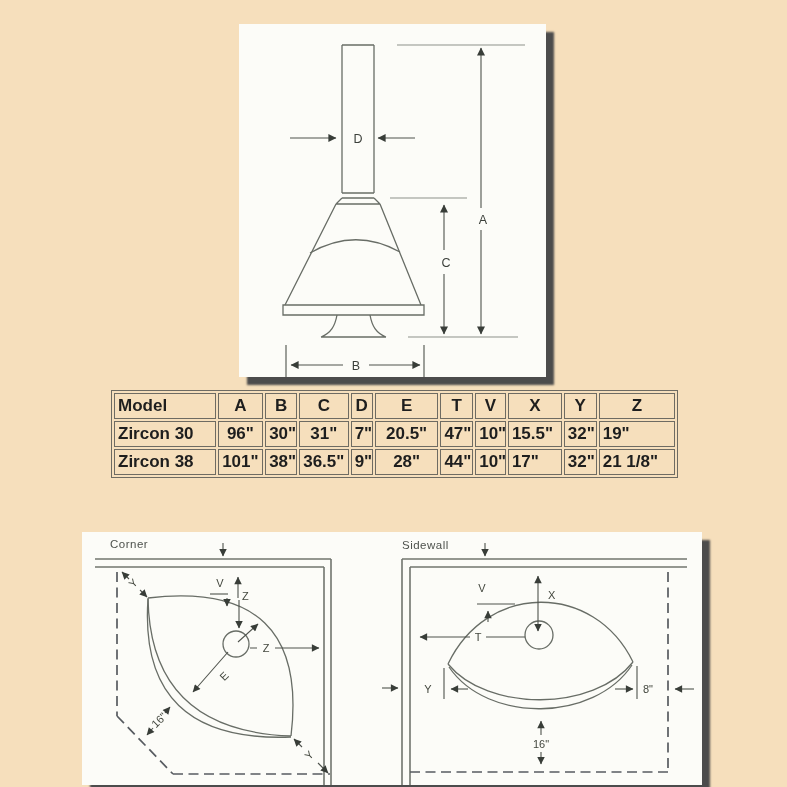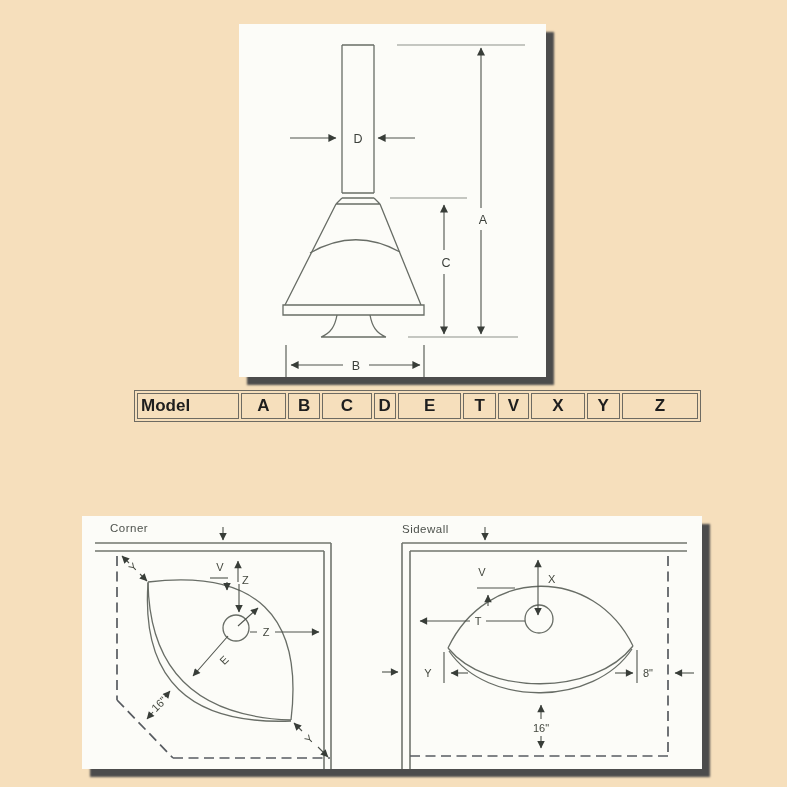--- a/index.html
+++ b/index.html
@@ -1,23 +1,23 @@
 <!DOCTYPE html>
 <html><head>
 <meta charset="utf-8">
 <style>
   html,body{margin:0;padding:0;}
   .stage{position:relative;width:787px;height:787px;background:#f6dfbc;overflow:hidden;
          font-family:"Liberation Sans",sans-serif;}
   .panel{position:absolute;background:#fcfcf8;box-shadow:8px 8px 2px 0 #4c4c4c;}
   .panel-top{left:239px;top:24px;width:307px;height:353px;}
-  .panel-bottom{left:82px;top:516px;width:620px;height:253px;}
+  .panel-bottom{left:82px;top:532px;width:620px;height:253px;}
   table.spec{position:absolute;left:111px;top:390px;width:567px;table-layout:fixed;
              border-collapse:separate;border-spacing:2px;border:1px solid #6e6b62;
-             font-weight:bold;font-size:17px;color:#1e1e1e;margin-left:23px;}
+             font-weight:bold;font-size:17px;color:#1e1e1e;}
   table.spec th, table.spec td{border:1px solid #6e6b62;height:24px;padding:0 3px;
              text-align:center;white-space:nowrap;overflow:hidden;font-weight:bold;}
   table.spec .al{text-align:left;}
   svg{display:block;}
   svg text{fill:#44483f;font-size:11px;font-family:"Liberation Sans",sans-serif;}
   svg.front text{fill:#3c403b;font-size:12.5px;}
   .ttl{fill:#4e524d;font-size:11.5px;letter-spacing:0.5px;}
   .ln{stroke:#686d66;stroke-width:1.3;fill:none;}
   .wall{stroke:#71756e;stroke-width:1.6;fill:none;}
   .dim{stroke:#4e524c;stroke-width:1.1;fill:none;}
@@ -104,20 +104,46 @@
       <th>B</th>
       <th>C</th>
       <th>D</th>
       <th>E</th>
       <th>T</th>
       <th>V</th>
       <th>X</th>
       <th>Y</th>
       <th>Z</th>
     </tr>
+    <tr>
+      <td class="al">Zircon 30</td>
+      <td>96"</td>
+      <td>30"</td>
+      <td>31"</td>
+      <td>7"</td>
+      <td>20.5"</td>
+      <td>47"</td>
+      <td>10"</td>
+      <td class="al">15.5"</td>
+      <td>32"</td>
+      <td class="al">19"</td>
+    </tr>
+    <tr>
+      <td class="al">Zircon 38</td>
+      <td>101"</td>
+      <td>38"</td>
+      <td>36.5"</td>
+      <td>9"</td>
+      <td>28"</td>
+      <td>44"</td>
+      <td>10"</td>
+      <td class="al">17"</td>
+      <td>32"</td>
+      <td class="al">21 1/8"</td>
+    </tr>
   </tbody>
     </table>
 
   <div class="panel panel-bottom">
     <svg width="620" height="253" viewBox="0 0 620 253">
       <defs>
         <marker id="a2" viewBox="0 0 10 10" refX="9.5" refY="5" markerWidth="8.5" markerHeight="7.5" markerUnits="userSpaceOnUse" orient="auto-start-reverse">
           <path d="M0 0 L10 5 L0 10 Z" fill="#383d38"></path>
         </marker>
       </defs>

